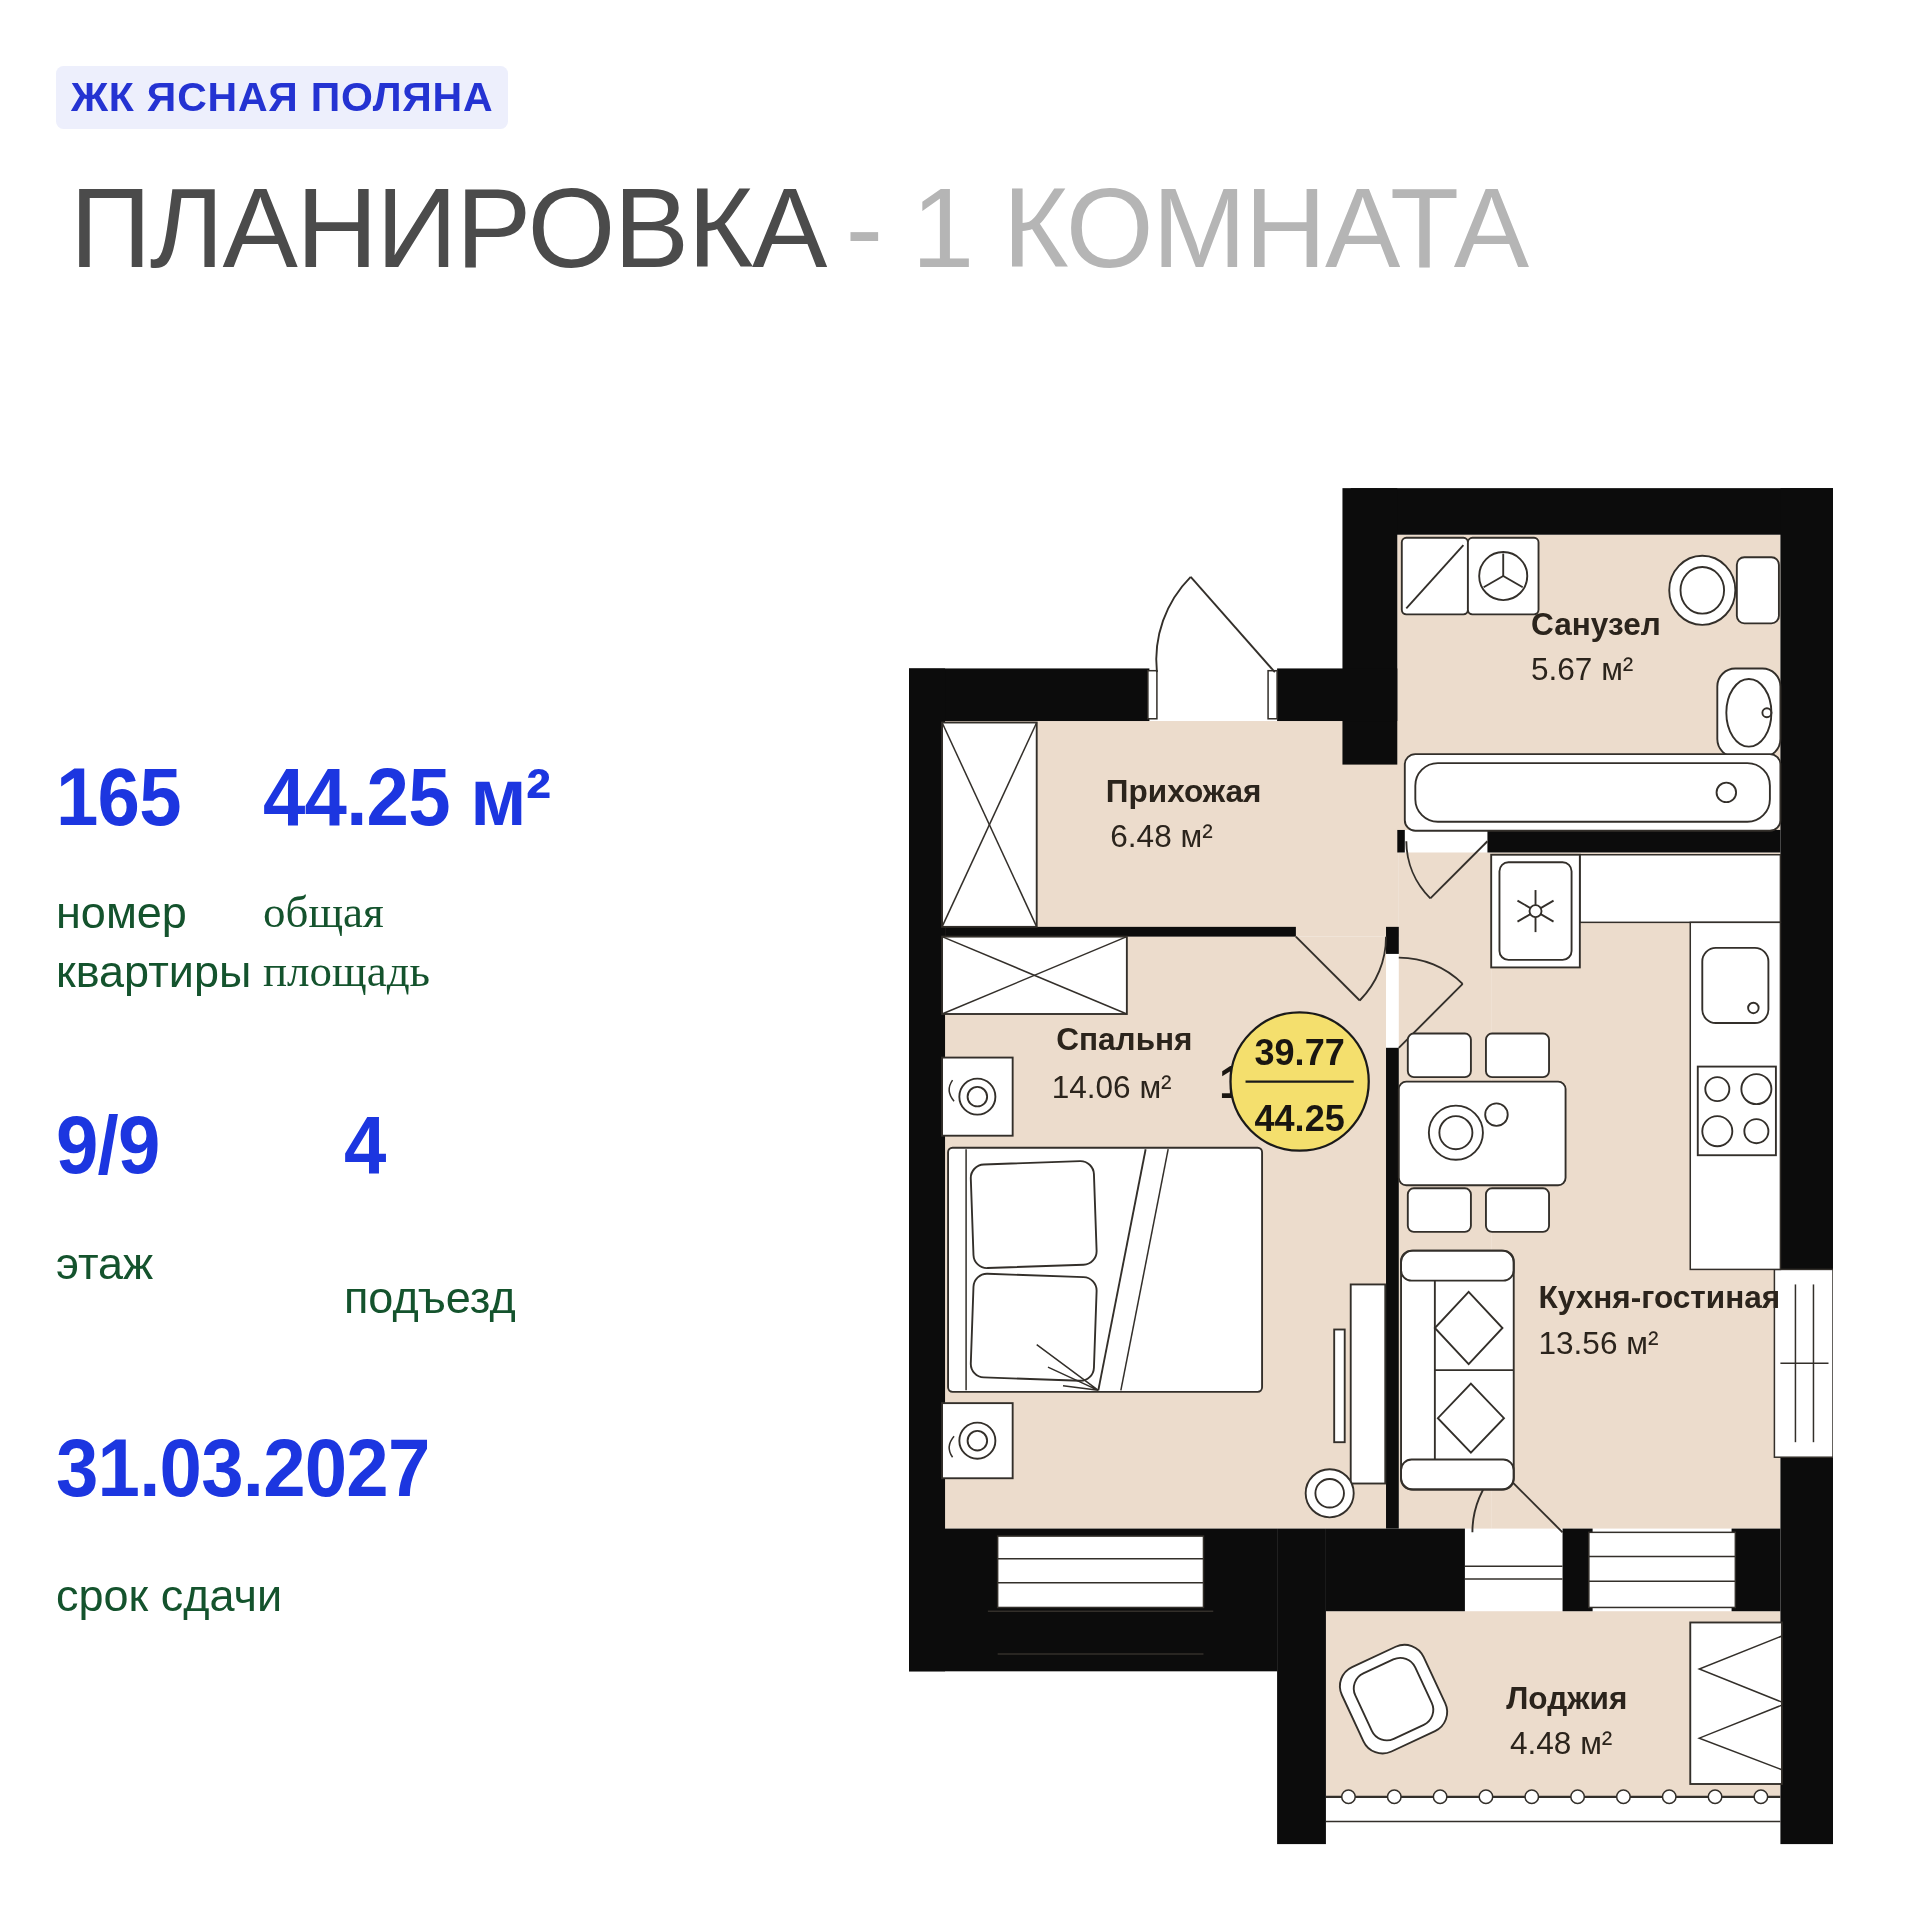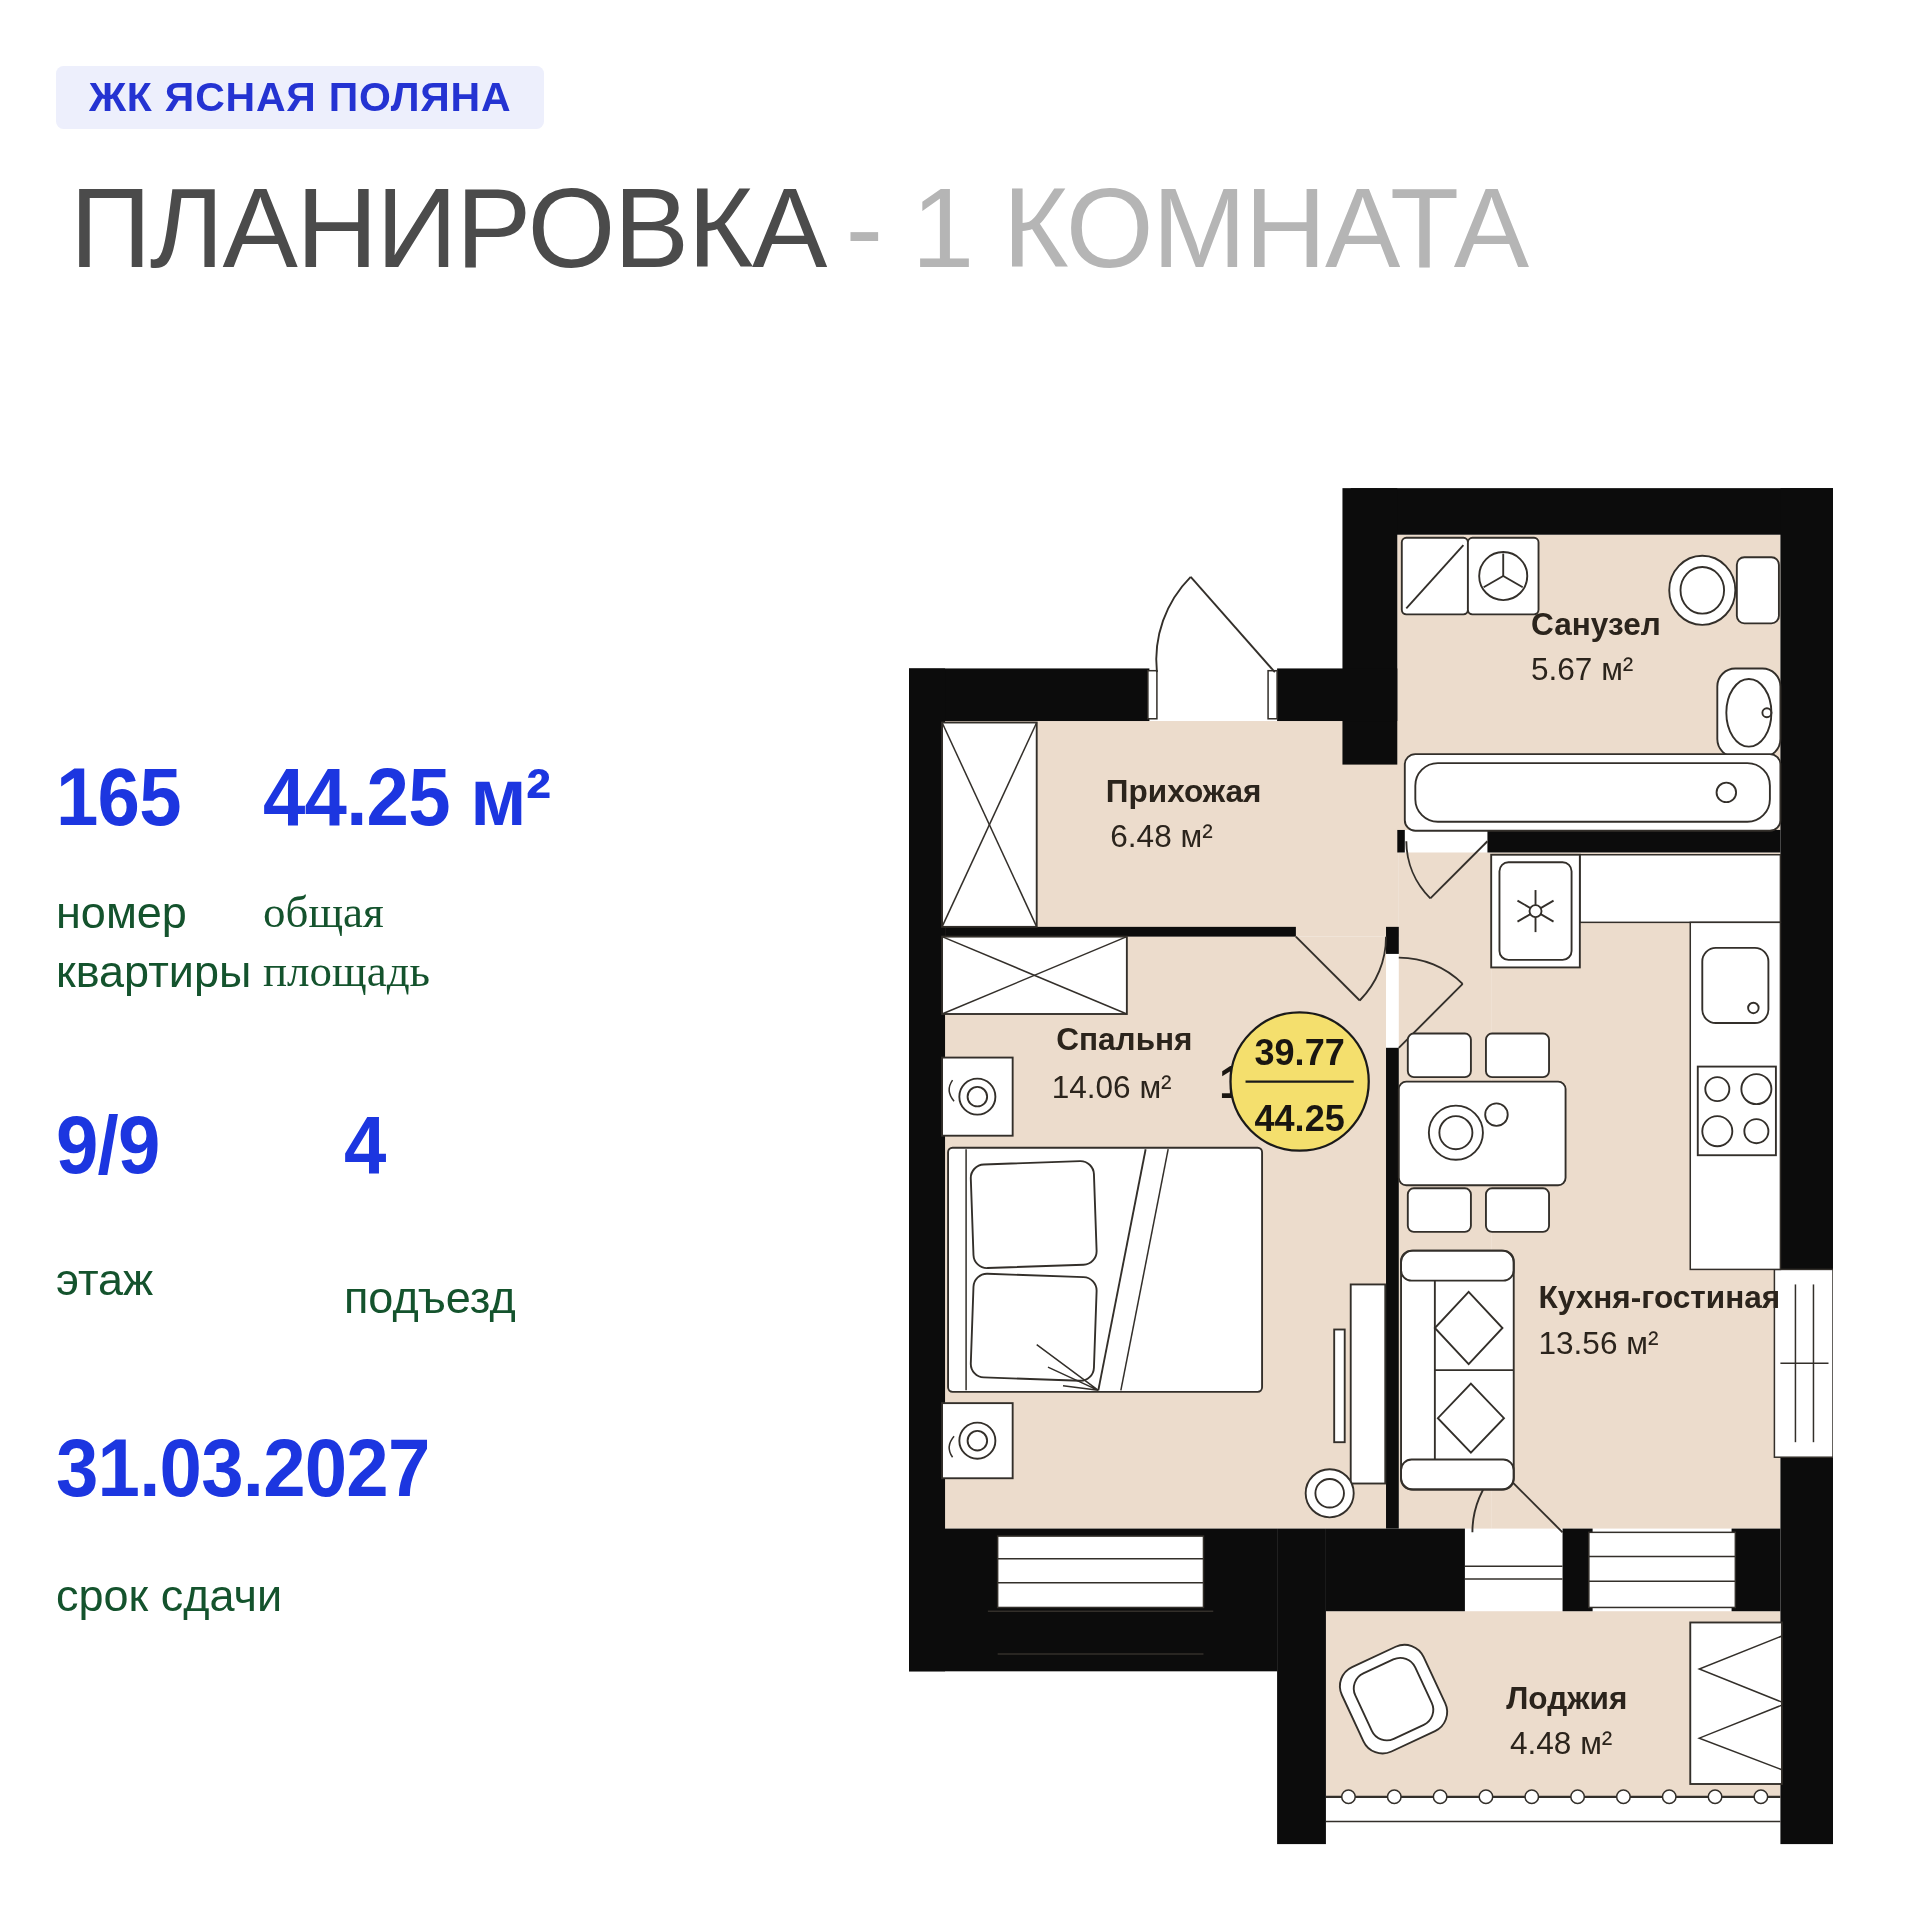--- a/index.html
+++ b/index.html
@@ -1,19 +1,19 @@
 <!DOCTYPE html>
 <html style="font-size:12px"><head>
 <meta charset="utf-8">
 <style>
   html,body{margin:0;padding:0;background:#ffffff;}
   .page{position:relative;width:1924px;height:1924px;background:#ffffff;overflow:hidden;
         font-family:"Liberation Sans","DejaVu Sans",sans-serif;}
   .badge{position:absolute;left:56px;top:66px;height:63px;display:inline-flex;align-items:center;
-         padding:0 33px;background:#edeffc;border-radius:7.5px;}
+         padding:0 15px;background:#edeffc;border-radius:7.5px;}
   .badge span{font-size:41px;font-weight:700;letter-spacing:0.8px;color:#2433d2;}
   .title{position:absolute;left:54px;top:147px;margin:16px;font-size:113px;font-weight:400;
          letter-spacing:-1.5px;white-space:nowrap;}
   .t-main{color:#4b4b4b;}
   .t-sub{color:#b5b5b5;margin-left:19.5px;}
   .stat-value{position:absolute;color:#1c36e0;font-weight:700;font-size:81px;letter-spacing:-0.8px;
               transform:scaleX(.94);transform-origin:left;white-space:nowrap;}
   .stat-label{position:absolute;color:#14532d;font-weight:500;font-size:45px;line-height:1.32;}
   .plan{position:absolute;left:909px;top:488px;width:924px;height:1360px;}
   svg text{font-family:"Liberation Sans","DejaVu Sans",sans-serif;}
@@ -35,21 +35,21 @@
 
   <h1 class="title"><span class="t-main">ПЛАНИРОВКА</span><span class="t-sub"><span>-</span> <span>1 КОМНАТА</span></span></h1>
 
   <div class="stat-value" style="left:56px;top:751px;">165</div>
   <div class="stat-label" style="left:56px;top:883px;width:210px;">номер квартиры</div>
 
   <div class="stat-value" style="left:263px;top:751px;">44.25 м²</div>
   <div class="stat-label" style="left:263px;top:883px;width:210px;font-family:Liberation Serif, serif;">общая площадь</div>
 
   <div class="stat-value" style="left:56px;top:1099px;">9/9</div>
-  <div class="stat-label" style="left:56px;top:1234px;width:225px;margin-top:16px;">этаж</div>
+  <div class="stat-label" style="left:56px;top:1234px;width:225px;">этаж</div>
 
   <div class="stat-value" style="left:344px;top:1099px;">4</div>
   <div class="stat-label" style="left:344px;top:1234px;width:225px;margin-top:34px;">подъезд</div>
 
   <div class="stat-value" style="left:56px;top:1422px;">31.03.2027</div>
   <div class="stat-label" style="left:56px;top:1554px;width:376px;margin-top:12px;">срок сдачи</div>
 
   <svg class="plan" viewBox="0 0 1230 1810">
 
     <g>

